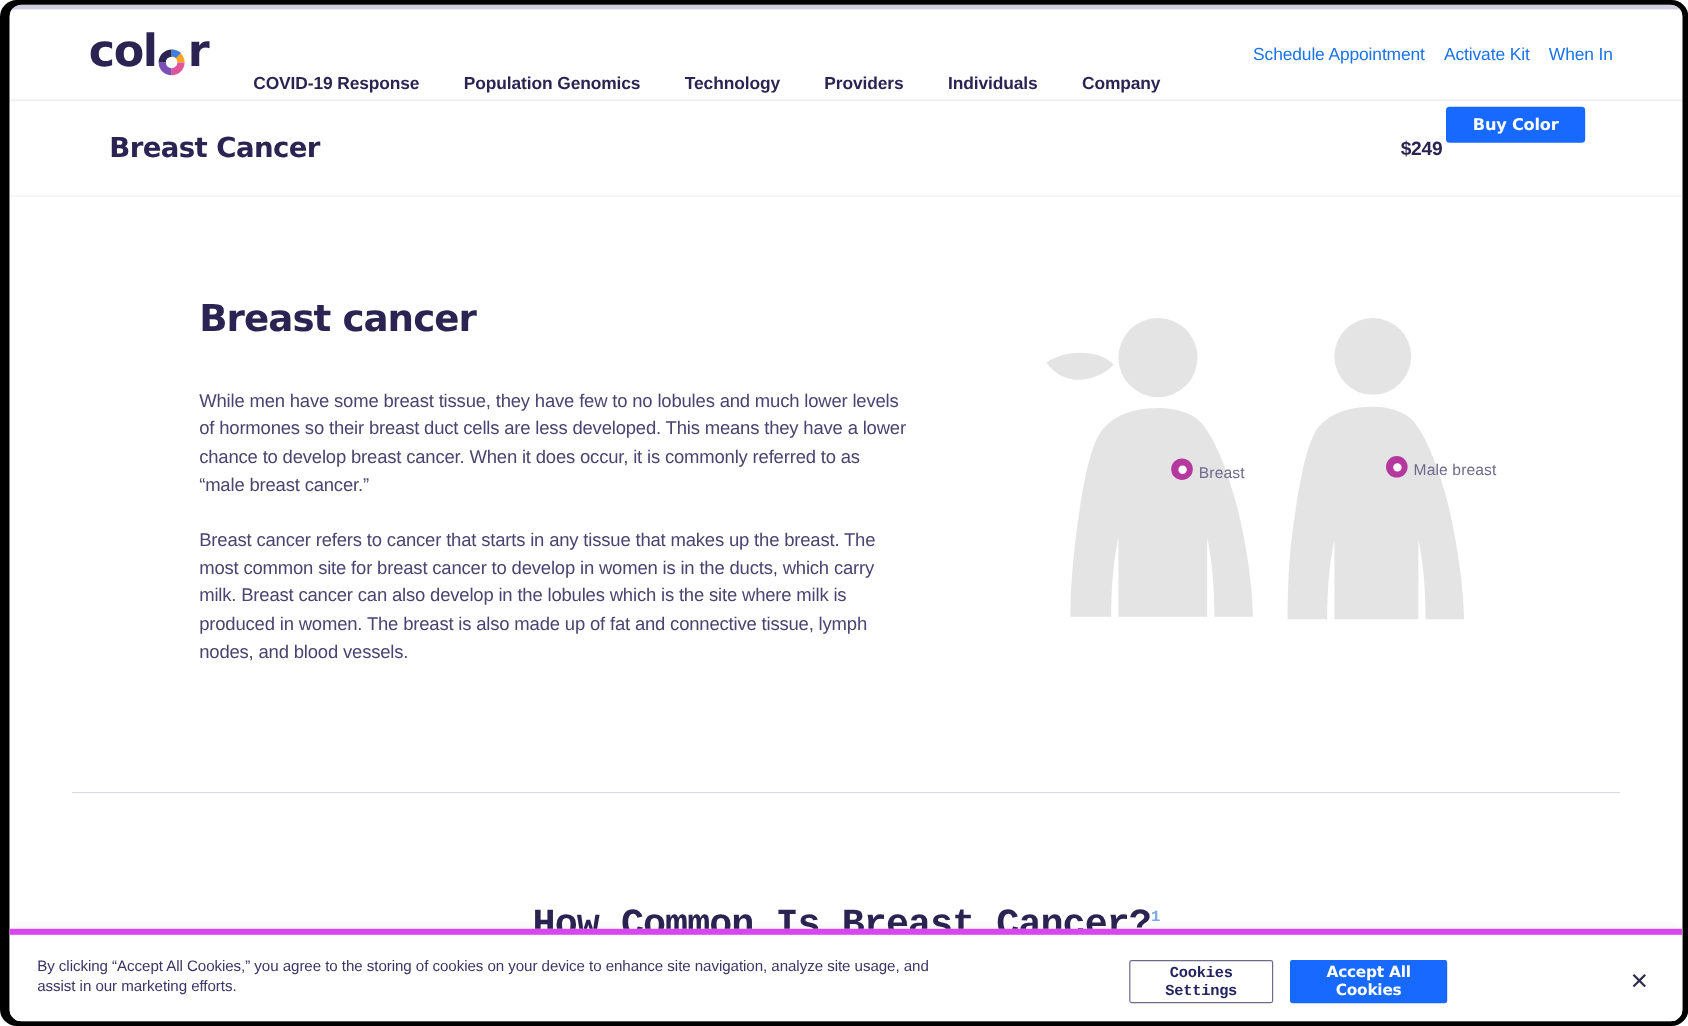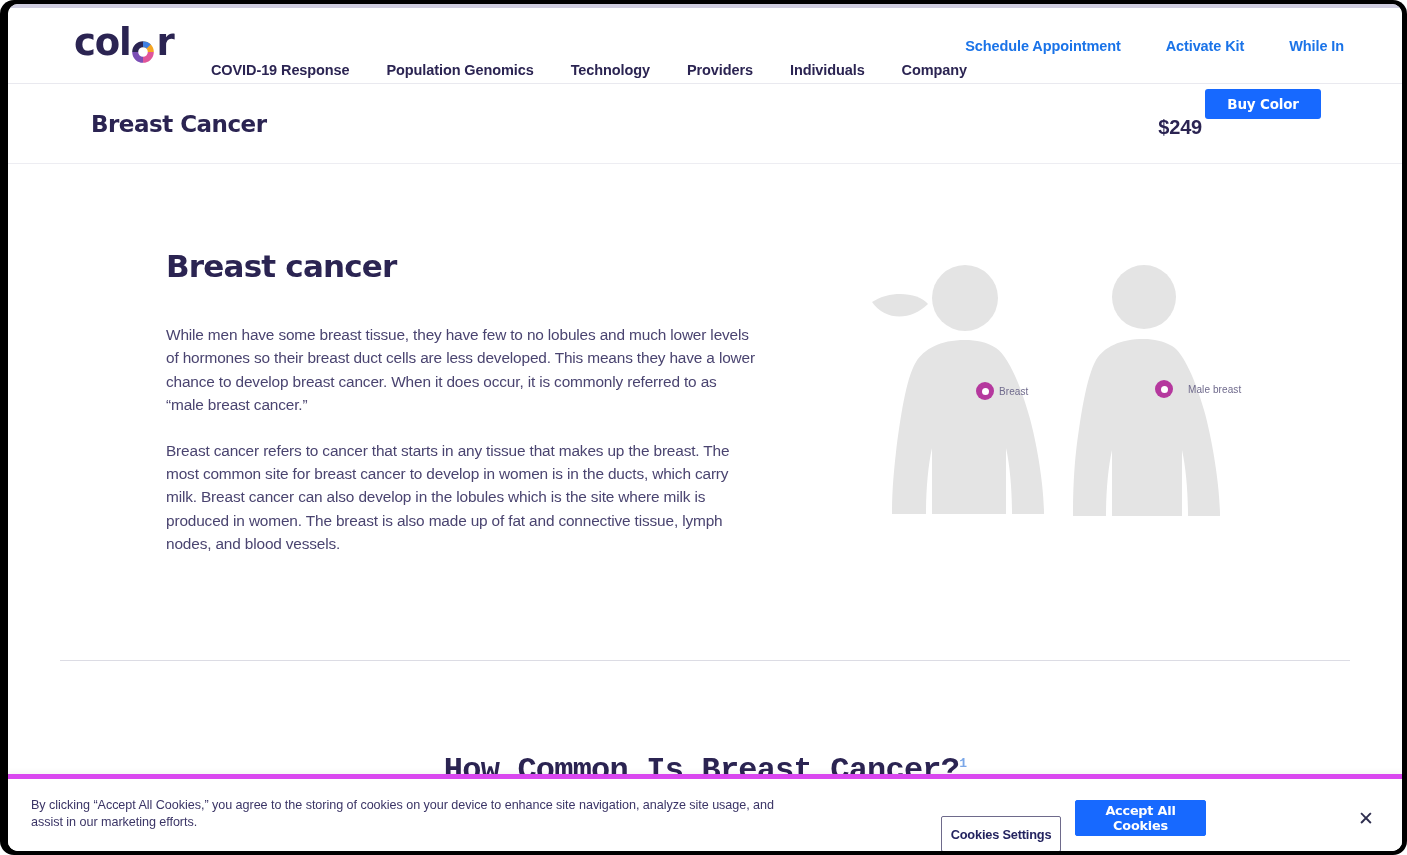--- a/index.html
+++ b/index.html
@@ -106,24 +106,24 @@
     position: absolute;
     right: 58px;
     top: 0;
     height: 76px;
     display: flex;
     align-items: center;
   }
   .action-link {
     color: #1a73e8;
     font-size: 14.5px;
-    font-weight: 700;
+    font-weight: 400;
     letter-spacing: -0.1px;
     text-decoration: none;
-    margin-left: 45px;
+    margin-left: 16px;
     white-space: nowrap;
     cursor: pointer;
   }
 
   
   #subheader {
     position: absolute;
     left: 0; top: 81px;
     width: 1394px;
     height: 79px;
@@ -137,21 +137,21 @@
     font-family: "DejaVu Sans", sans-serif;
     font-size: 23px;
     font-weight: 700;
     letter-spacing: -0.5px;
     color: #2b2452;
   }
   #price-label {
     position: absolute;
     right: 200px;
     top: 31px;
-    font-size: 20px;
+    font-size: 16px;
     font-weight: 600;
     color: #2b2452;
     letter-spacing: -0.2px;
   }
   #buy-button {
     position: absolute;
     right: 81px;
     top: 4px;
     width: 116px;
     height: 30px;
@@ -201,21 +201,21 @@
   
   #illustration {
     position: absolute;
     left: 848px;
     top: 88px;
     width: 400px;
     height: 270px;
   }
   .figure-label {
     position: absolute;
-    font-size: 10px;
+    font-size: 13px;
     color: #6f6a8c;
     letter-spacing: 0.1px;
     white-space: nowrap;
   }
   .marker-donut {
     position: absolute;
     width: 18px;
     height: 18px;
     border-radius: 50%;
     background: #b5389e;
@@ -284,26 +284,25 @@
   #cookies-settings-button {
     position: absolute;
     left: 933px;
     top: 21px;
     width: 120px;
     height: 36px;
     background: #ffffff;
     border: 1px solid #6e6a8b;
     border-radius: 2px;
     color: #23235f;
-    font-family: Liberation Sans, sans-serif;
+    font-family: Liberation Mono, monospace;
     font-size: 12.8px;
     font-weight: 700;
     letter-spacing: -0.2px;
     cursor: pointer;
-    margin-top: 16px;
   }
   #accept-cookies-button {
     position: absolute;
     left: 1067px;
     top: 21px;
     width: 131px;
     height: 36px;
     background: #1769ff;
     border: 1px solid #1769ff;
     border-radius: 2px;
@@ -364,21 +363,21 @@
         <a class="nav-link" href="#">Population Genomics</a>
         <a class="nav-link" href="#">Technology</a>
         <a class="nav-link" href="#">Providers</a>
         <a class="nav-link" href="#">Individuals</a>
         <a class="nav-link" href="#">Company</a>
       </nav>
 
       <div id="nav-actions">
         <a class="action-link" href="#">Schedule Appointment</a>
         <a class="action-link" href="#">Activate Kit</a>
-        <a class="action-link" href="#">While In</a>
+        <a class="action-link" href="#">When In</a>
       </div>
     </div>
 
     <div id="subheader">
       <div id="subheader-title">Breast Cancer</div>
       <div id="price-label">$249</div>
       <button id="buy-button">Buy Color</button>
     </div>
 
     <div id="main">
@@ -426,21 +425,21 @@
                    L 364 264
                    C 364 234 356 186 348 158
                    C 340 130 328 101 316 94
                    C 307 89 298 87 288 87 Z" fill="#e4e4e4"></path>
         </svg>
 
         <span class="marker-donut" style="left:120px; top:130px;"></span>
         <span class="figure-label" style="left:143px; top:134px;">Breast</span>
 
         <span class="marker-donut" style="left:299px; top:128px;"></span>
-        <span class="figure-label" style="left:332px; top:132px;">Male breast</span>
+        <span class="figure-label" style="left:322px; top:132px;">Male breast</span>
       </div>
 
       <div id="divider"></div>
 
       <h2 id="common-heading">
         <span>How Common Is Breast Cancer?</span><sup>1</sup>
       </h2>
     </div>
 
     <div id="cookie-banner">

